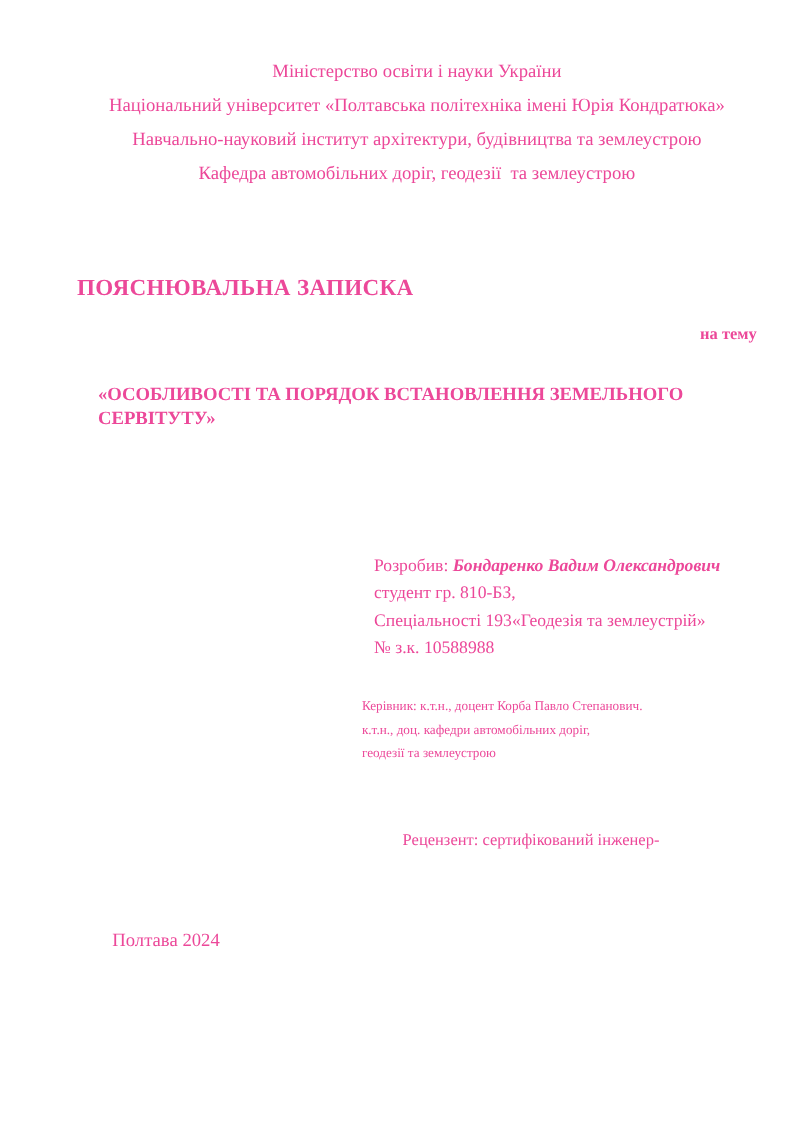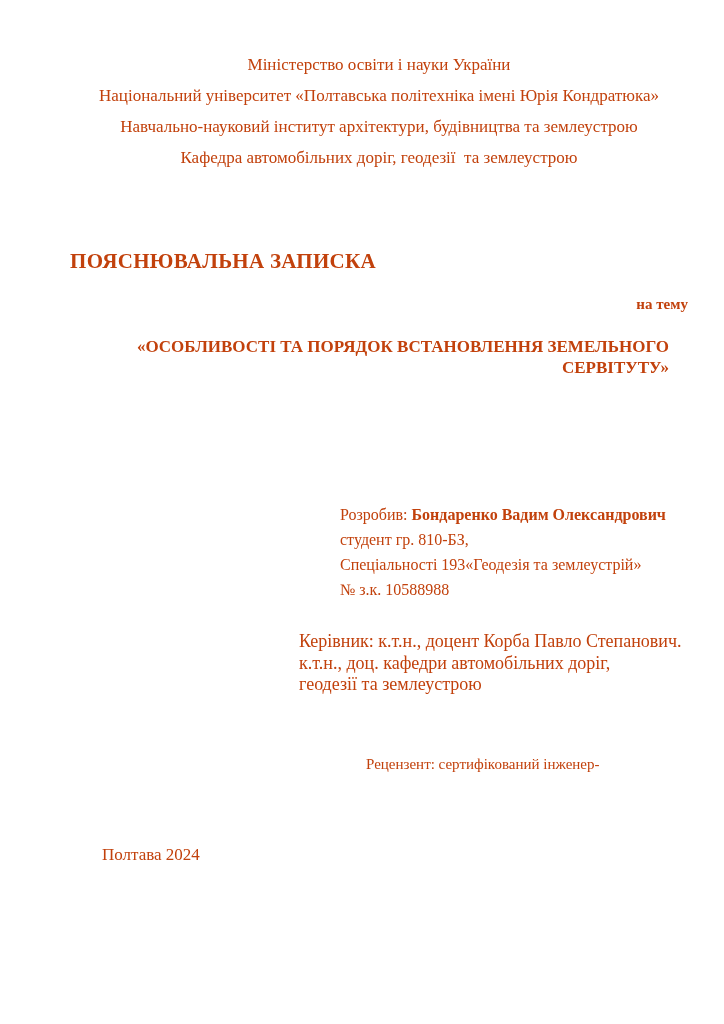--- a/index.html
+++ b/index.html
@@ -5,34 +5,34 @@
   html, body {
     margin: 0;
     padding: 0;
     background: #ffffff;
   }
   .page {
     position: relative;
     width: 724px;
     height: 1024px;
     background: #ffffff;
-    color: #c2410c;
+    color: #ec4899;
     font-family: "Liberation Serif", "DejaVu Serif", serif;
     overflow: hidden;
     box-sizing: border-box;
   }
   .content {
     position: absolute;
     left: 70px;
     top: 0;
     width: 618px;
     height: 100%;
   }
   .line { white-space: pre-wrap; }
-  .b { font-weight: bold; }
+  .b { font-weight: bold; font-style: italic; }
 
   .header {
     position: absolute;
     top: 49px;
     left: 0;
     width: 100%;
     text-align: center;
     font-size: 17px;
     line-height: 31px;
   }
@@ -64,43 +64,43 @@
     left: 0;
     width: 100%;
     text-align: right;
     font-size: 15px;
     font-weight: bold;
     line-height: 19px;
   }
 
   .topic {
     position: absolute;
-    top: 336px;
+    top: 348px;
     left: 50%;
     transform: translateX(-50%);
     width: 580px;
-    text-align: right;
+    text-align: left;
     font-size: 17px;
     font-weight: bold;
     line-height: 21px;
   }
 
   .developer {
     position: absolute;
     top: 502px;
     left: 270px;
     font-size: 16px;
     line-height: 25px;
   }
 
   .supervisor {
     position: absolute;
     top: 629px;
-    left: 229px;
-    font-size: 18px;
+    left: 259px;
+    font-size: 12px;
   }
   .supervisor .line-first { line-height: 24px; }
   .supervisor .line-rest  { line-height: 21px; }
 
   .reviewer {
     position: absolute;
     top: 754px;
     left: 296px;
     font-size: 15px;
     line-height: 21px;

